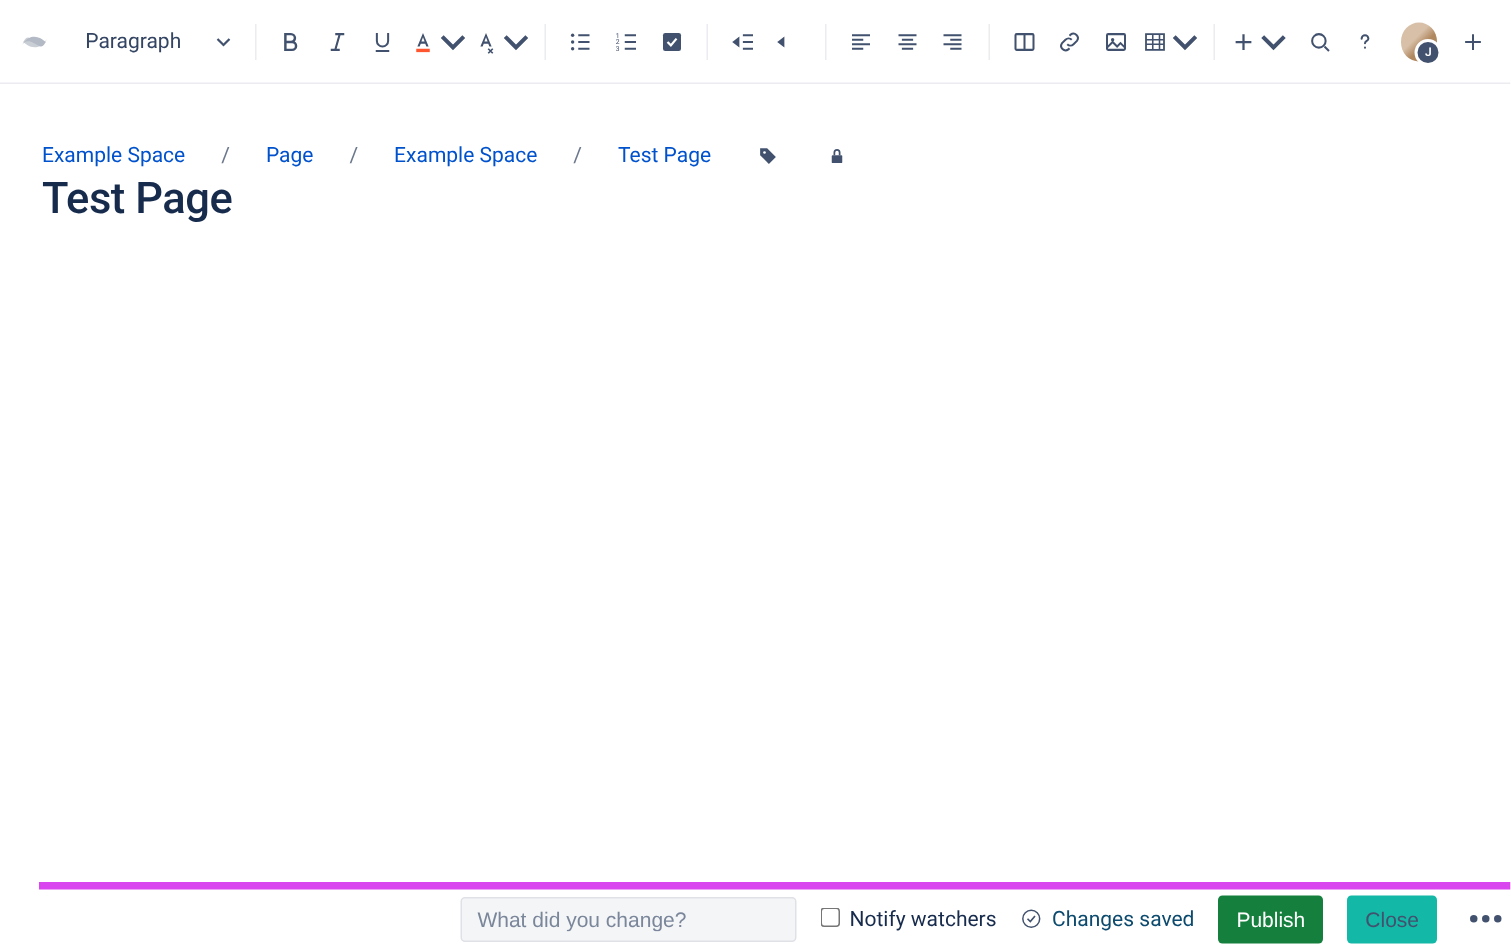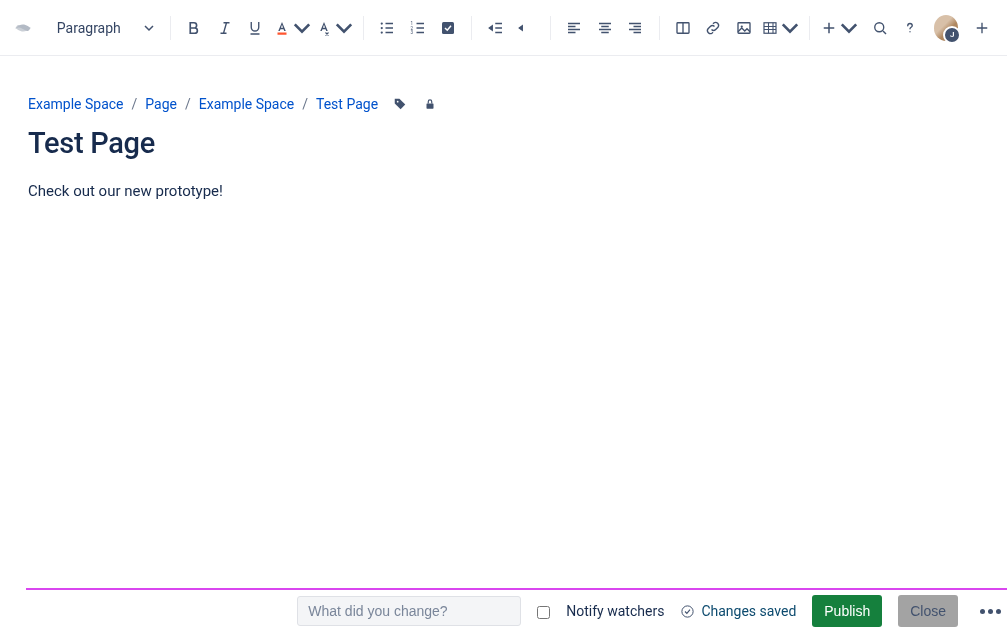--- a/index.html
+++ b/index.html
@@ -71,23 +71,23 @@
   display: flex; align-items: center; justify-content: center;
   font-weight: 600;
 }
 
 .content {
   padding: 40px 28px;
 }
 .breadcrumb {
   display: flex;
   align-items: center;
-  gap: 8px;
-  font-size: 14px;
-  margin-bottom: 14px;
+  gap: 24px;
+  font-size: 14px;
+  margin-bottom: 4px;
 }
 .breadcrumb a {
   color: #0052CC;
   text-decoration: none;
   cursor: pointer;
 }
 .breadcrumb .sep { color: #6B778C; }
 .bc-icon {
   width: 16px; height: 16px;
   display: flex; align-items: center; justify-content: center;
@@ -105,43 +105,43 @@
 }
 .body-text {
   font-size: 15px;
   color: #172B4D;
 }
 
 .footer {
   position: absolute;
   bottom: 0; left: 0; right: 0;
   height: 44px;
-  border-top: 2px solid #d946ef;
+  border-top: 5px solid #d946ef;
   display: flex;
   align-items: center;
   padding: 0 0;
   gap: 16px;
   justify-content: flex-end;
   margin-left: 26px;
 }
 .change-input {
   width: 224px;
   height: 30px;
   border: 1px solid #dfe1e6;
   background: #f4f5f7;
   border-radius: 3px;
   padding: 0 10px;
   font-size: 14px;
   color: #6B778C;
 }
 .change-input::placeholder { color: #7A869A; }
 .notify {
   display: flex;
-  align-items: flex-end;
-  gap: 16px;
+  align-items: flex-start;
+  gap: 6px;
   font-size: 14px;
   color: #172B4D;
 }
 .notify input { width: 13px; height: 13px; }
 .saved {
   display: flex;
   align-items: center;
   gap: 6px;
   color: #0c4a6e;
   font-size: 14px;
@@ -151,21 +151,21 @@
   height: 32px;
   padding: 0 12px;
   border-radius: 3px;
   font-size: 14px;
   font-weight: 500;
   cursor: pointer;
   border: none;
   display: flex; align-items: center;
 }
 .btn.primary { background: #15803d; color: #fff; }
-.btn.subtle { background: #a3a3a3; color: #42526E; }
+.btn.subtle { background: #14b8a6; color: #42526E; }
 .more-dots {
   display: flex; gap: 3px;
   cursor: pointer;
   padding: 6px;
 }
 .more-dots span {
   width: 5px; height: 5px;
   border-radius: 50%;
   background: #42526E;
 }
@@ -361,21 +361,20 @@
     <span class="bc-icon">
         <svg viewBox="0 0 24 24">
           <rect x="6" y="11" width="12" height="9" rx="1" fill="#42526E"></rect>
           <path d="M9 11V8a3 3 0 016 0v3" stroke="#42526E" stroke-width="2" fill="none"></path>
         </svg>
       </span>
   </div>
 
   <h1 class="title">Test Page</h1>
 
-  <p class="body-text">Check out our new prototype!</p>
 </div>
 
 <div class="footer">
   <input class="change-input" placeholder="What did you change?" style="">
   <label class="notify">
     <input type="checkbox" style="">
     <span>Notify watchers</span>
   </label>
   <div class="saved">
     <svg viewBox="0 0 24 24">

